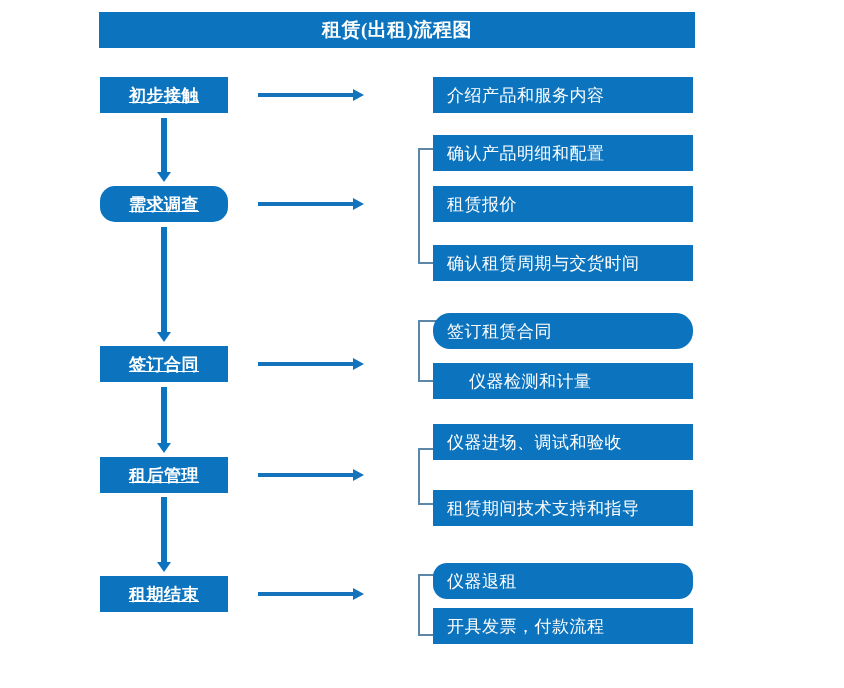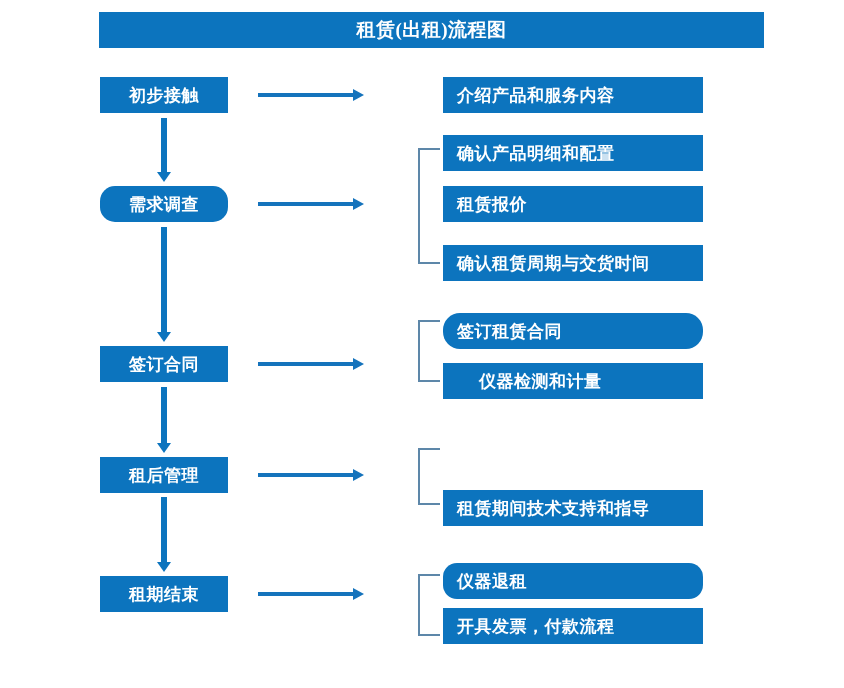--- a/index.html
+++ b/index.html
@@ -17,21 +17,21 @@
     height: 688px;
     background: #ffffff;
     overflow: hidden;
   }
 
   
   .title-bar {
     position: absolute;
     left: 99px;
     top: 12px;
-    width: 665px;
+    width: 596px;
     height: 36px;
     background: #0C74BE;
     color: #ffffff;
     font-size: 19px;
     font-weight: bold;
     letter-spacing: 0.5px;
     display: flex;
     align-items: center;
     justify-content: center;
     box-sizing: border-box;
@@ -45,32 +45,33 @@
     height: 36px;
     background: #0C74BE;
     color: #ffffff;
     font-size: 17px;
     font-weight: bold;
     display: flex;
     align-items: center;
     justify-content: center;
     box-sizing: border-box;
     letter-spacing: 0.5px;
+    text-decoration: underline;
   }
 
   
   .detail-box {
     position: absolute;
-    left: 443px;
+    left: 433px;
     width: 260px;
     height: 36px;
     background: #0C74BE;
     color: #ffffff;
     font-size: 17px;
-    font-weight: bold;
+    font-weight: normal;
     display: flex;
     align-items: center;
     justify-content: flex-start;
     padding-left: 14px;
     box-sizing: border-box;
     letter-spacing: 0.5px;
   }
 
   
   .v-arrow {
@@ -207,20 +208,21 @@
   <div class="detail-box" style="top:135px;">确认产品明细和配置</div>
 
   <div class="detail-box" style="top:186px;">租赁报价</div>
 
   <div class="detail-box" style="top:245px;">确认租赁周期与交货时间</div>
 
   <div class="detail-box" style="top:313px;border-radius:17px;">签订租赁合同</div>
 
   <div class="detail-box" style="top:363px;padding-left:36px;">仪器检测和计量</div>
 
+  <div class="detail-box" style="top:424px;">仪器进场、调试和验收</div>
 
   <div class="detail-box" style="top:490px;">租赁期间技术支持和指导</div>
 
   <div class="detail-box" style="top:563px;border-radius:14px;">仪器退租</div>
 
   <div class="detail-box" style="top:608px;">开具发票，付款流程</div>
 
 </div>
 
 </body></html>

